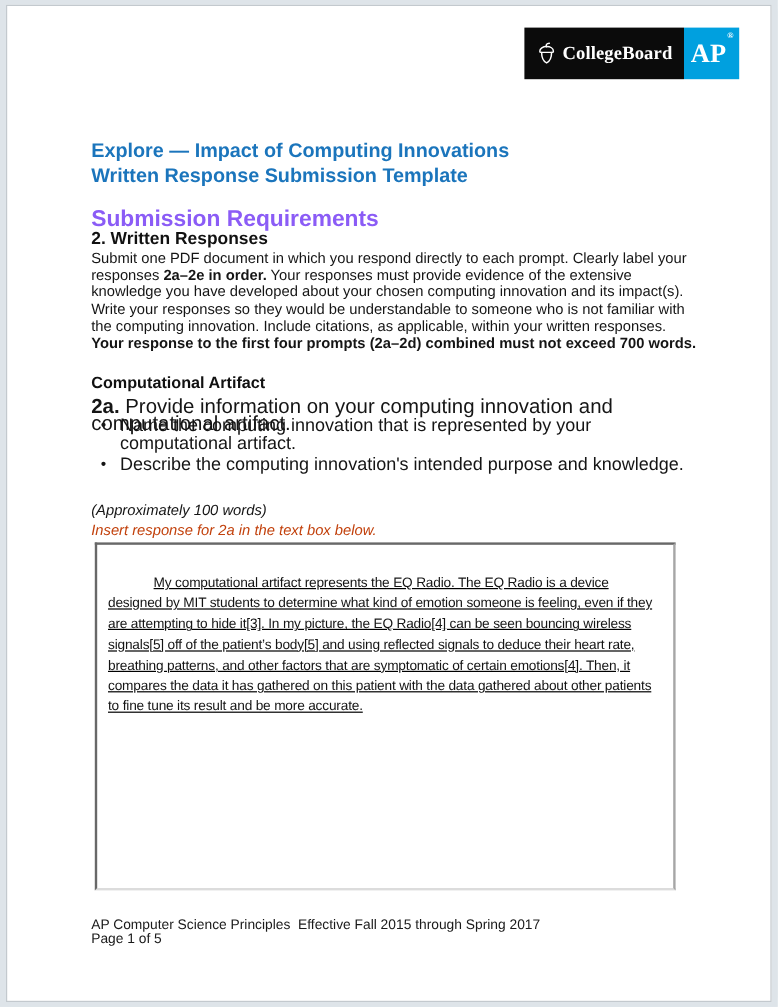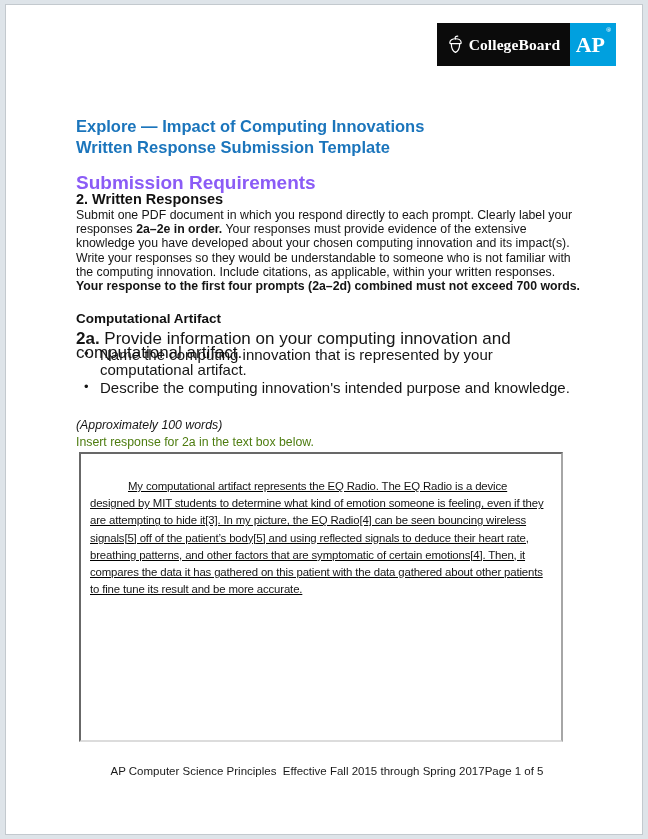--- a/index.html
+++ b/index.html
@@ -142,21 +142,22 @@
     left: 70px; top: 389px;
     font-size: 12.3px;
     font-style: italic;
     color: #151515;
     margin-top: 24px;
   }
   .insert-line {
     position: absolute;
     left: 70px; top: 430px;
     font-size: 12.3px;
-    color: #4d7c0f;
+    color: #c2410c;
+    font-style: italic;
   }
 
   
   .response-box {
     position: absolute;
     left: 73px; top: 447px;
     width: 484px; height: 290px;
     background: #ffffff;
     border-top: 2px solid #686868;
     border-left: 2px solid #686868;
@@ -172,23 +173,24 @@
     color: #141414;
     text-indent: 38px;
   }
 
   
   .footer {
     position: absolute;
     left: 70px; top: 760px;
     width: 502px;
     display: flex;
-    justify-content: center;
+    justify-content: flex-end;
     font-size: 11.5px;
     color: #1a1a1a;
+    flex-direction: column;
   }
   .footer .footer-left { white-space: pre-wrap; }
 </style>
 </head>
 <body>
 
 <div class="viewport">
   <div class="page">
 
     <div class="logo-strip">

